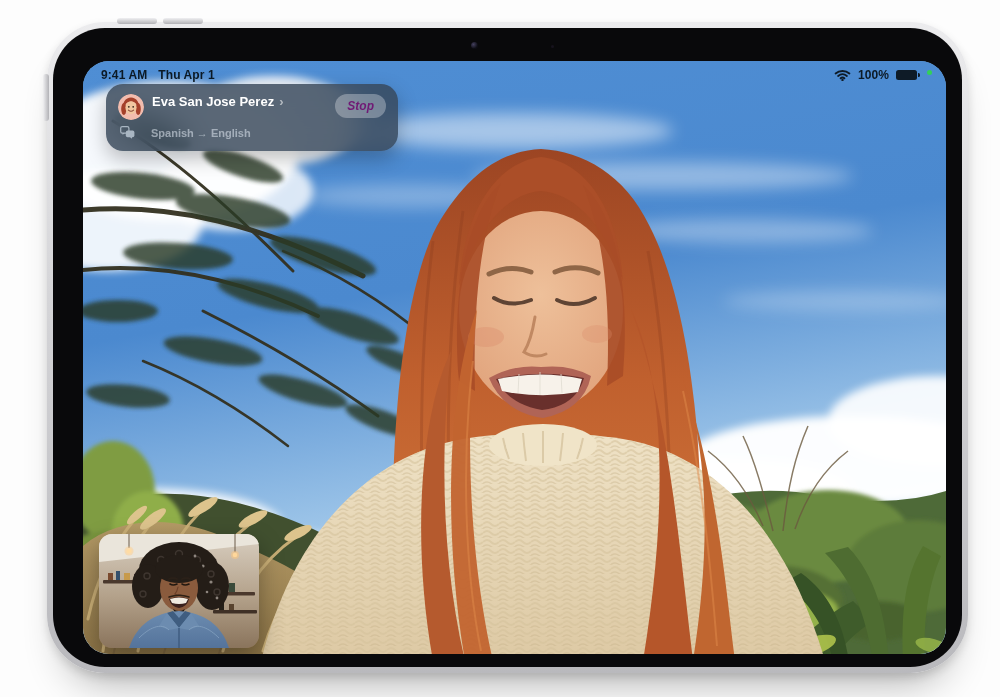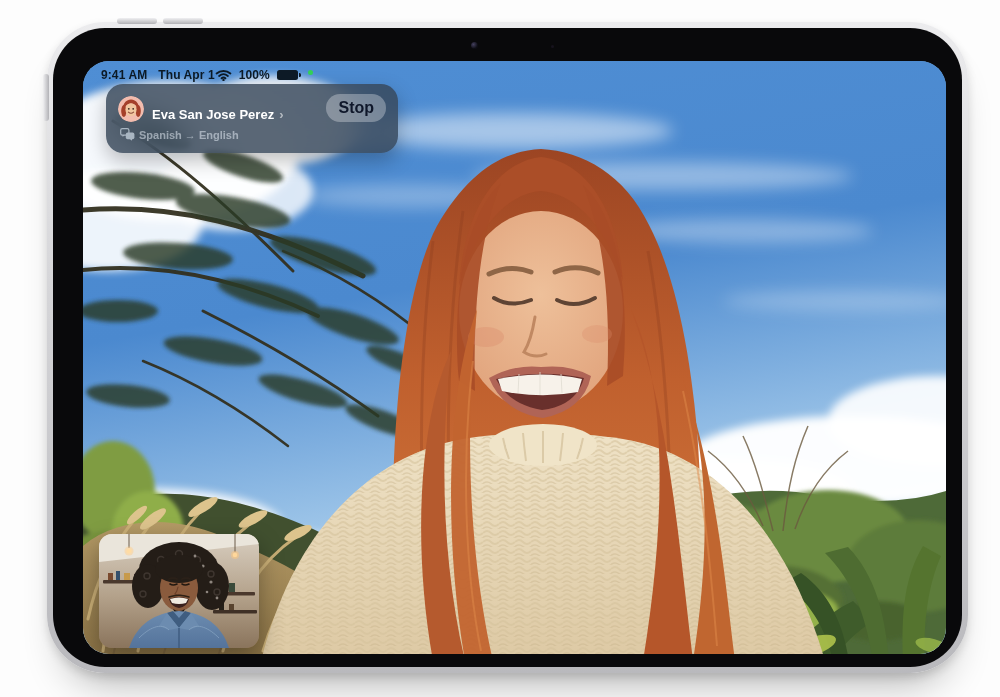--- a/index.html
+++ b/index.html
@@ -23,44 +23,44 @@
   .sensor { position:absolute; left:498px; top:17px; width:3px; height:3px; border-radius:50%;
             background:#17131d; }
 
   .screen { position:absolute; left:30px; top:33px; width:863px; height:593px;
             border-radius:26px; overflow:hidden; background:#6fa9dd; }
   .video-main { position:absolute; inset:0; }
   .video-main svg { display:block; }
 
   
   .status-bar { position:absolute; top:0; left:0; right:0; height:28px; z-index:5;
-                display:flex; justify-content:flex-start; align-items:flex-start;
+                display:flex; justify-content:space-between; align-items:flex-start;
                 padding:7px 14px 0 18px; color:#0c1a26; font-size:12px; font-weight:700;
                 letter-spacing:.1px; }
   .sb-left { display:flex; gap:11px; }
   .sb-right { display:flex; align-items:center; gap:7px; }
   .batt { width:21px; height:10px; background:#0e1b27; border-radius:2.5px; position:relative; }
   .batt::after { content:''; position:absolute; right:-3px; top:3px; width:2px; height:4px;
                  background:#0e1b27; border-radius:0 1.5px 1.5px 0; }
   .cam-dot { width:5px; height:5px; border-radius:50%; margin:-6px 0 0 3px; }
 
   
   .notif { position:absolute; left:23px; top:23px; width:292px; z-index:6;
            border-radius:17px; padding:10px 12px 11px 12px;
            background:rgba(54,70,88,.82);
            backdrop-filter:blur(14px); -webkit-backdrop-filter:blur(14px);
            box-shadow:0 8px 20px rgba(0,0,0,.25); color:#fff; }
-  .notif-row1 { display:flex; align-items:flex-end; }
+  .notif-row1 { display:flex; align-items:flex-start; }
   .notif-avatar { width:26px; height:26px; border-radius:50%; overflow:hidden; flex:0 0 auto; }
   .notif-name { margin-left:8px; font-size:13px; font-weight:700; white-space:nowrap; }
   .notif-chevron { margin-left:5px; font-size:13px; color:rgba(255,255,255,.55); font-weight:700; }
   .stop-btn { margin-left:auto; background:rgba(255,255,255,.30); border:none; cursor:pointer;
-              color:#0f172a; font-family:inherit; font-size:16px; font-weight:600;
-              padding:5px 12px; border-radius:14px; }
-  .notif-row2 { display:flex; align-items:center; gap:4px; margin:6px 0 1px 2px;
+              color:#701a75; font-family:inherit; font-size:12px; font-weight:600;
+              padding:5px 12px; border-radius:14px;font-style:italic; }
+  .notif-row2 { display:flex; align-items:center; gap:16px; margin:6px 0 1px 2px;
                 font-size:11px; font-weight:600; color:rgba(225,234,242,.55); }
   .notif-msg { font-size:14px; font-weight:500; line-height:1.32; letter-spacing:.1px;
                margin-top:3px; width:272px; }
 
   
   .pip { position:absolute; left:16px; bottom:6px; width:160px; height:114px; z-index:4;
          border-radius:13px; overflow:hidden; box-shadow:0 10px 24px rgba(0,0,0,.35); }
 </style>
 </head>
 <body>

